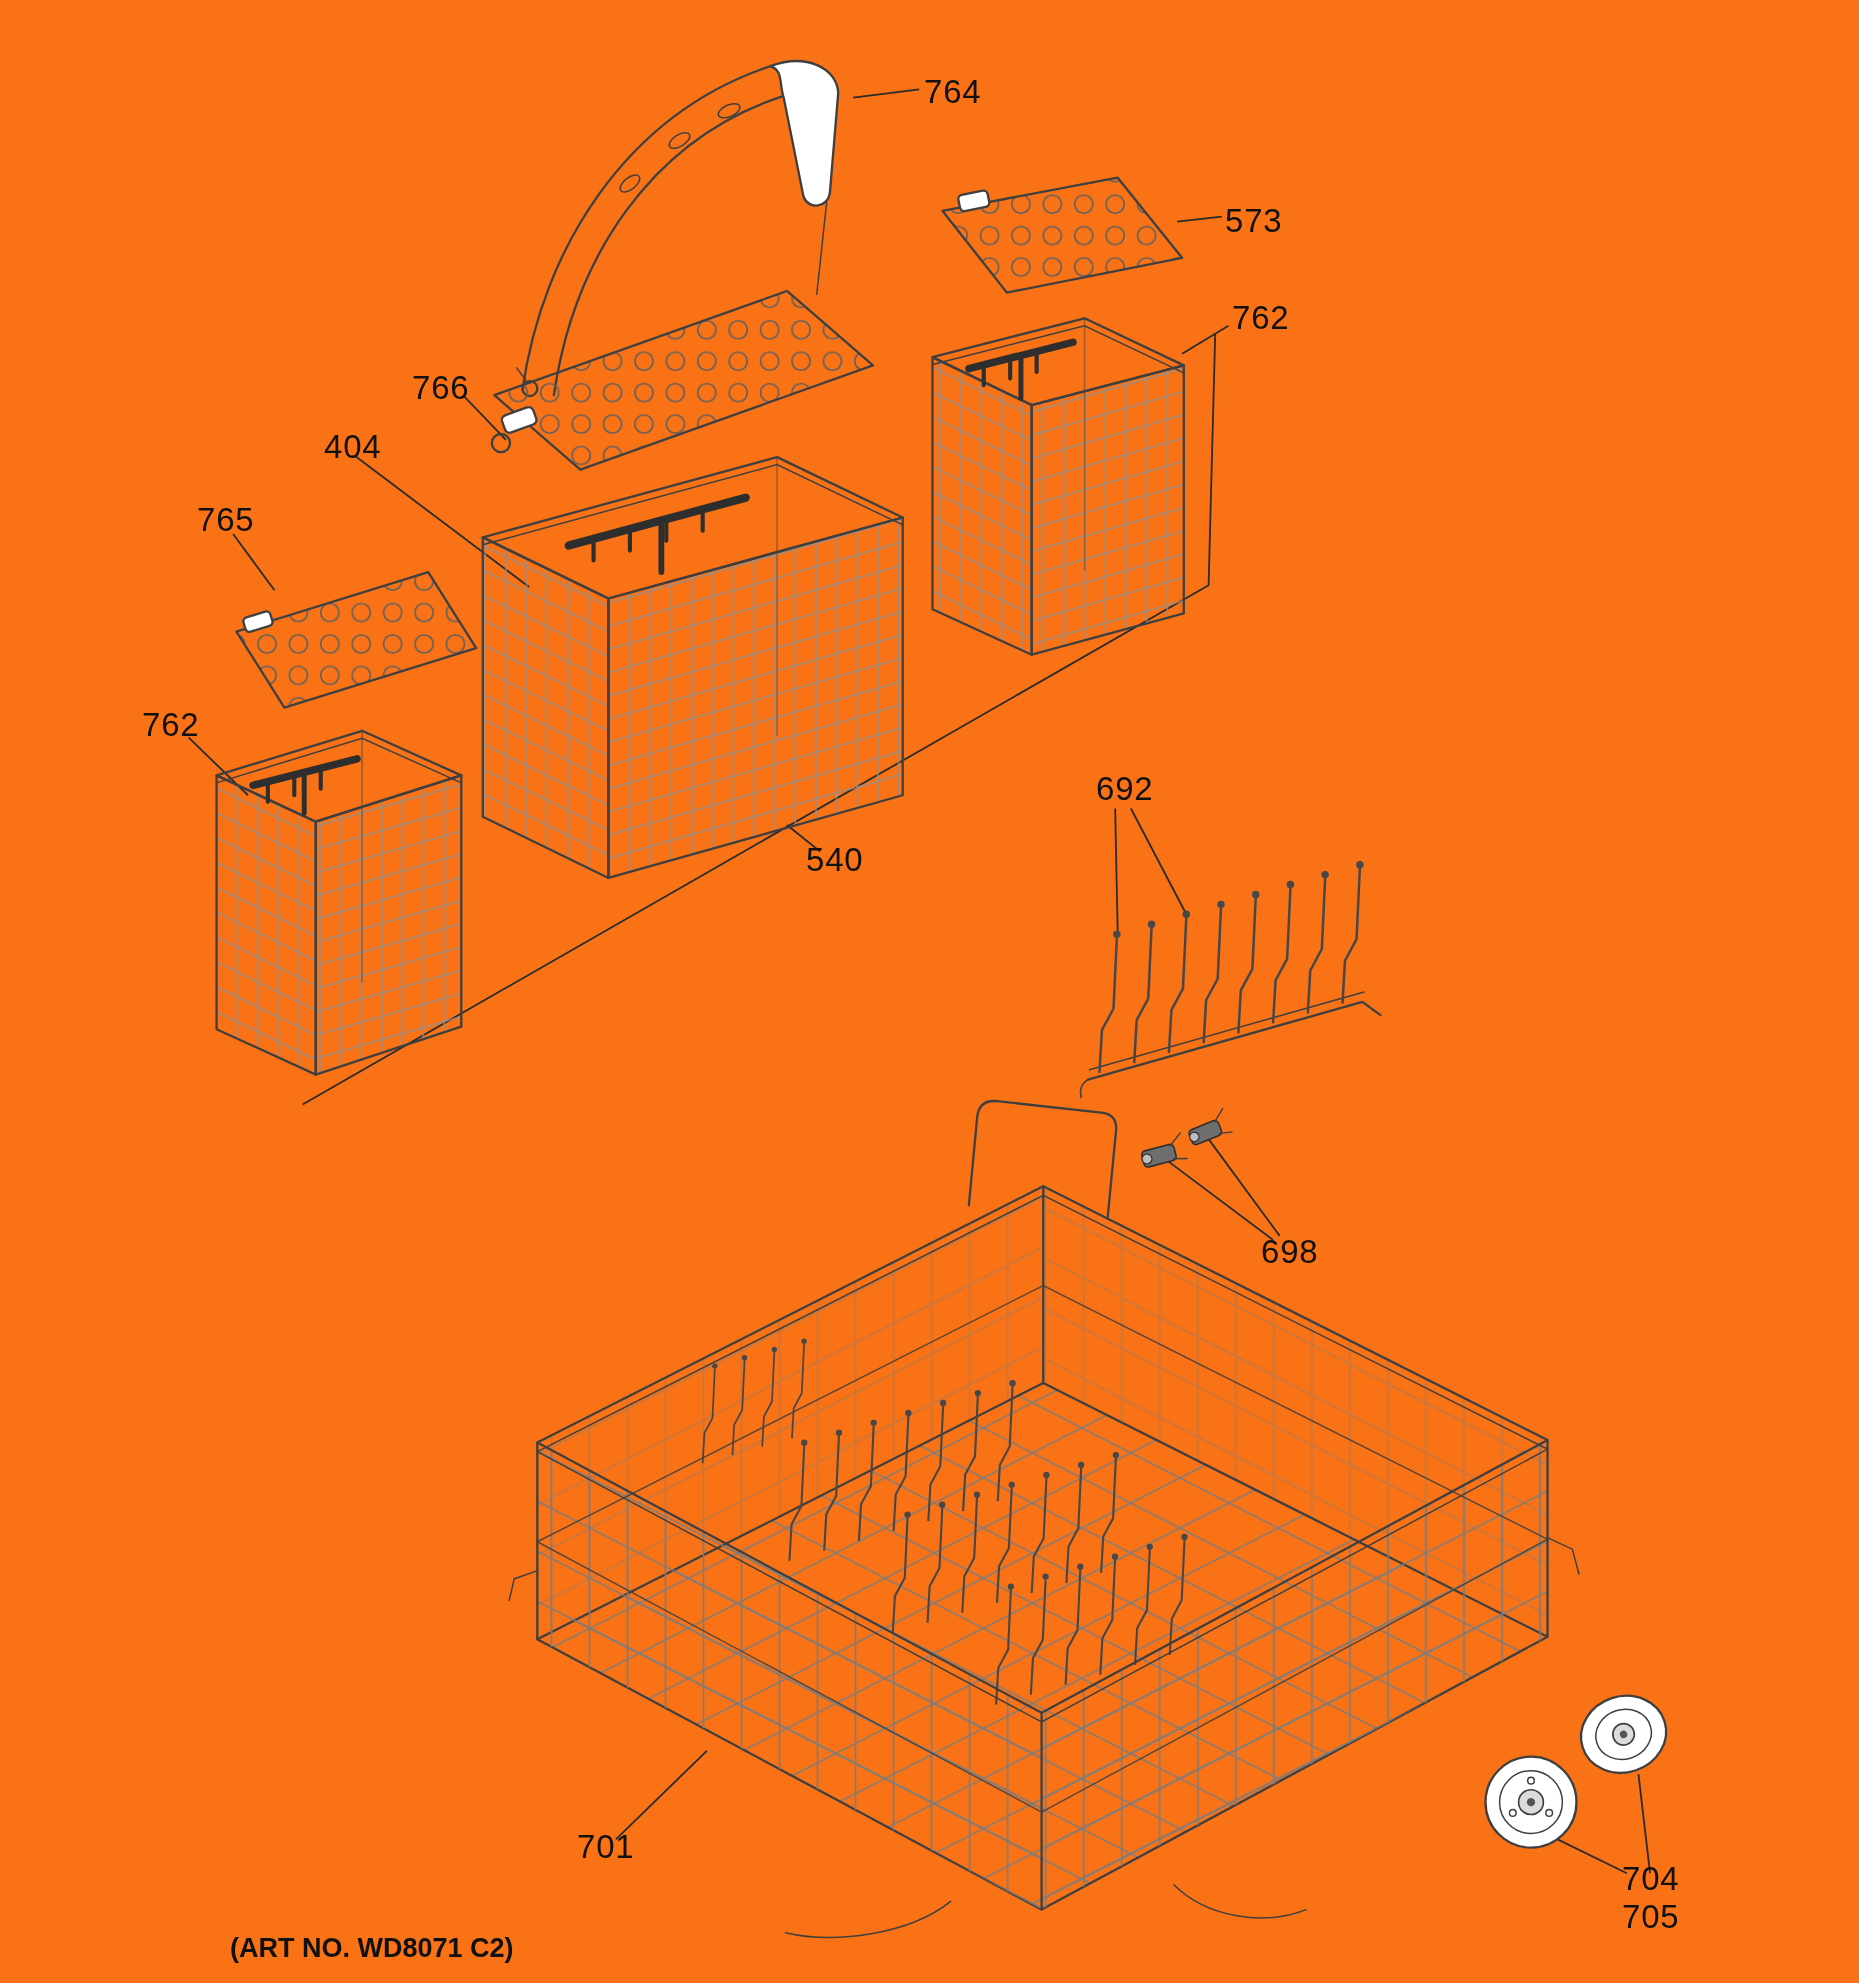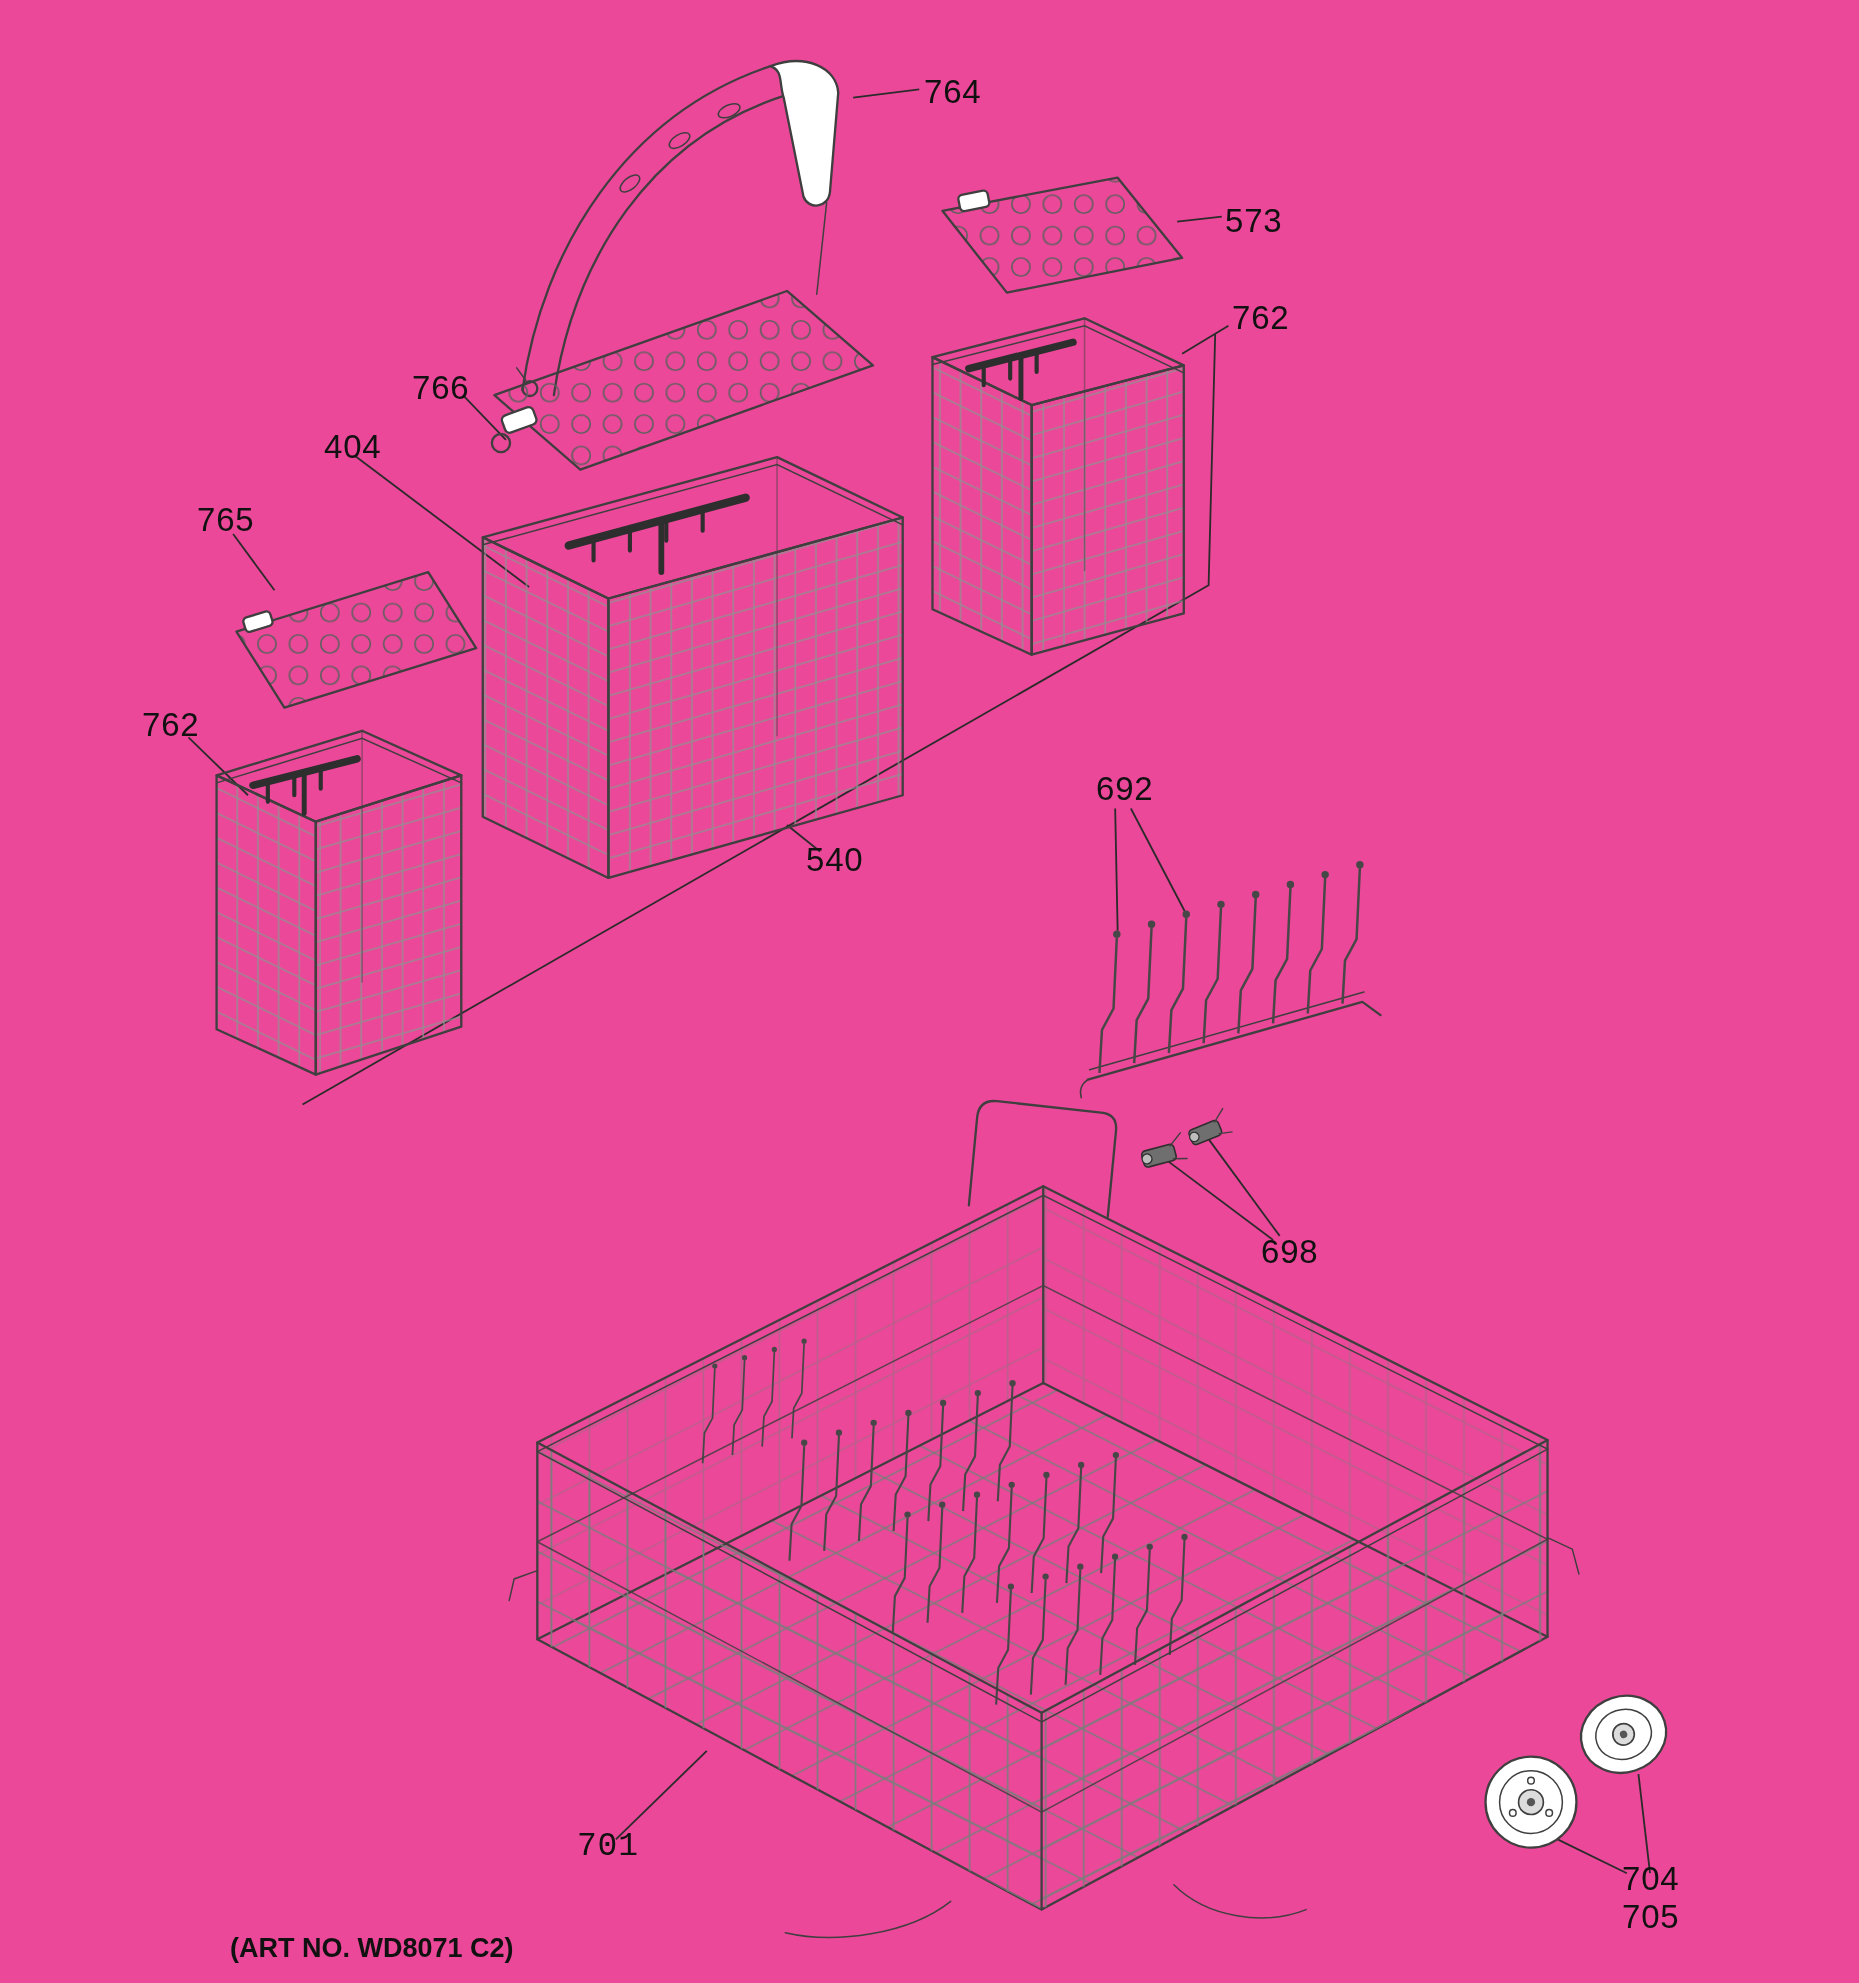--- a/index.html
+++ b/index.html
@@ -1,16 +1,16 @@
 <!DOCTYPE html>
 <html style="font-size:13.2px"><head>
 <meta charset="utf-8">
 <style>
   html,body{margin:0;padding:0;background:#fff;}
-  #stage{position:relative;width:1860px;height:1984px;background:#ec4899;overflow:hidden;
+  #stage{position:relative;width:1860px;height:1984px;background:#f97316;overflow:hidden;
          font-family:"Liberation Sans",sans-serif;}
   #art{position:absolute;left:0;top:0;}
   .plabel{position:absolute;font-size:33px;color:#111;letter-spacing:0.8px;}
   .artno{position:absolute;font-size:27px;font-weight:bold;color:#111;}
   
   .edge{fill:none;stroke:#3f3f3f;stroke-width:2.8;stroke-linejoin:round;stroke-linecap:round;}
   .thin{fill:none;stroke:#3f3f3f;stroke-width:1.8;stroke-linecap:round;}
   .leader{fill:none;stroke:#2b2b2b;stroke-width:2.2;}
   .darkbar{fill:none;stroke:#2e2e2e;stroke-linecap:round;}
   .whitefill{fill:#ffffff;}
@@ -253,18 +253,18 @@
   <div class="plabel" style="left:924px;top:73px;">764</div>
   <div class="plabel" style="left:1225px;top:202px;">573</div>
   <div class="plabel" style="left:1232px;top:299px;">762</div>
   <div class="plabel" style="left:412px;top:369px;">766</div>
   <div class="plabel" style="left:324px;top:428px;">404</div>
   <div class="plabel" style="left:197px;top:501px;">765</div>
   <div class="plabel" style="left:142px;top:706px;">762</div>
   <div class="plabel" style="left:806px;top:841px;">540</div>
   <div class="plabel" style="left:1096px;top:770px;">692</div>
   <div class="plabel" style="left:1261px;top:1233px;">698</div>
-  <div class="plabel" style="left:577px;top:1828px;font-family:Liberation Mono, monospace;">701</div>
+  <div class="plabel" style="left:577px;top:1828px;">701</div>
   <div class="plabel" style="left:1622px;top:1860px;">704</div>
   <div class="plabel" style="left:1622px;top:1898px;">705</div>
   <div class="artno" style="left:230px;top:1933px;">(ART NO. WD8071 C2)</div>
 </div>
 
 
 </body></html>

